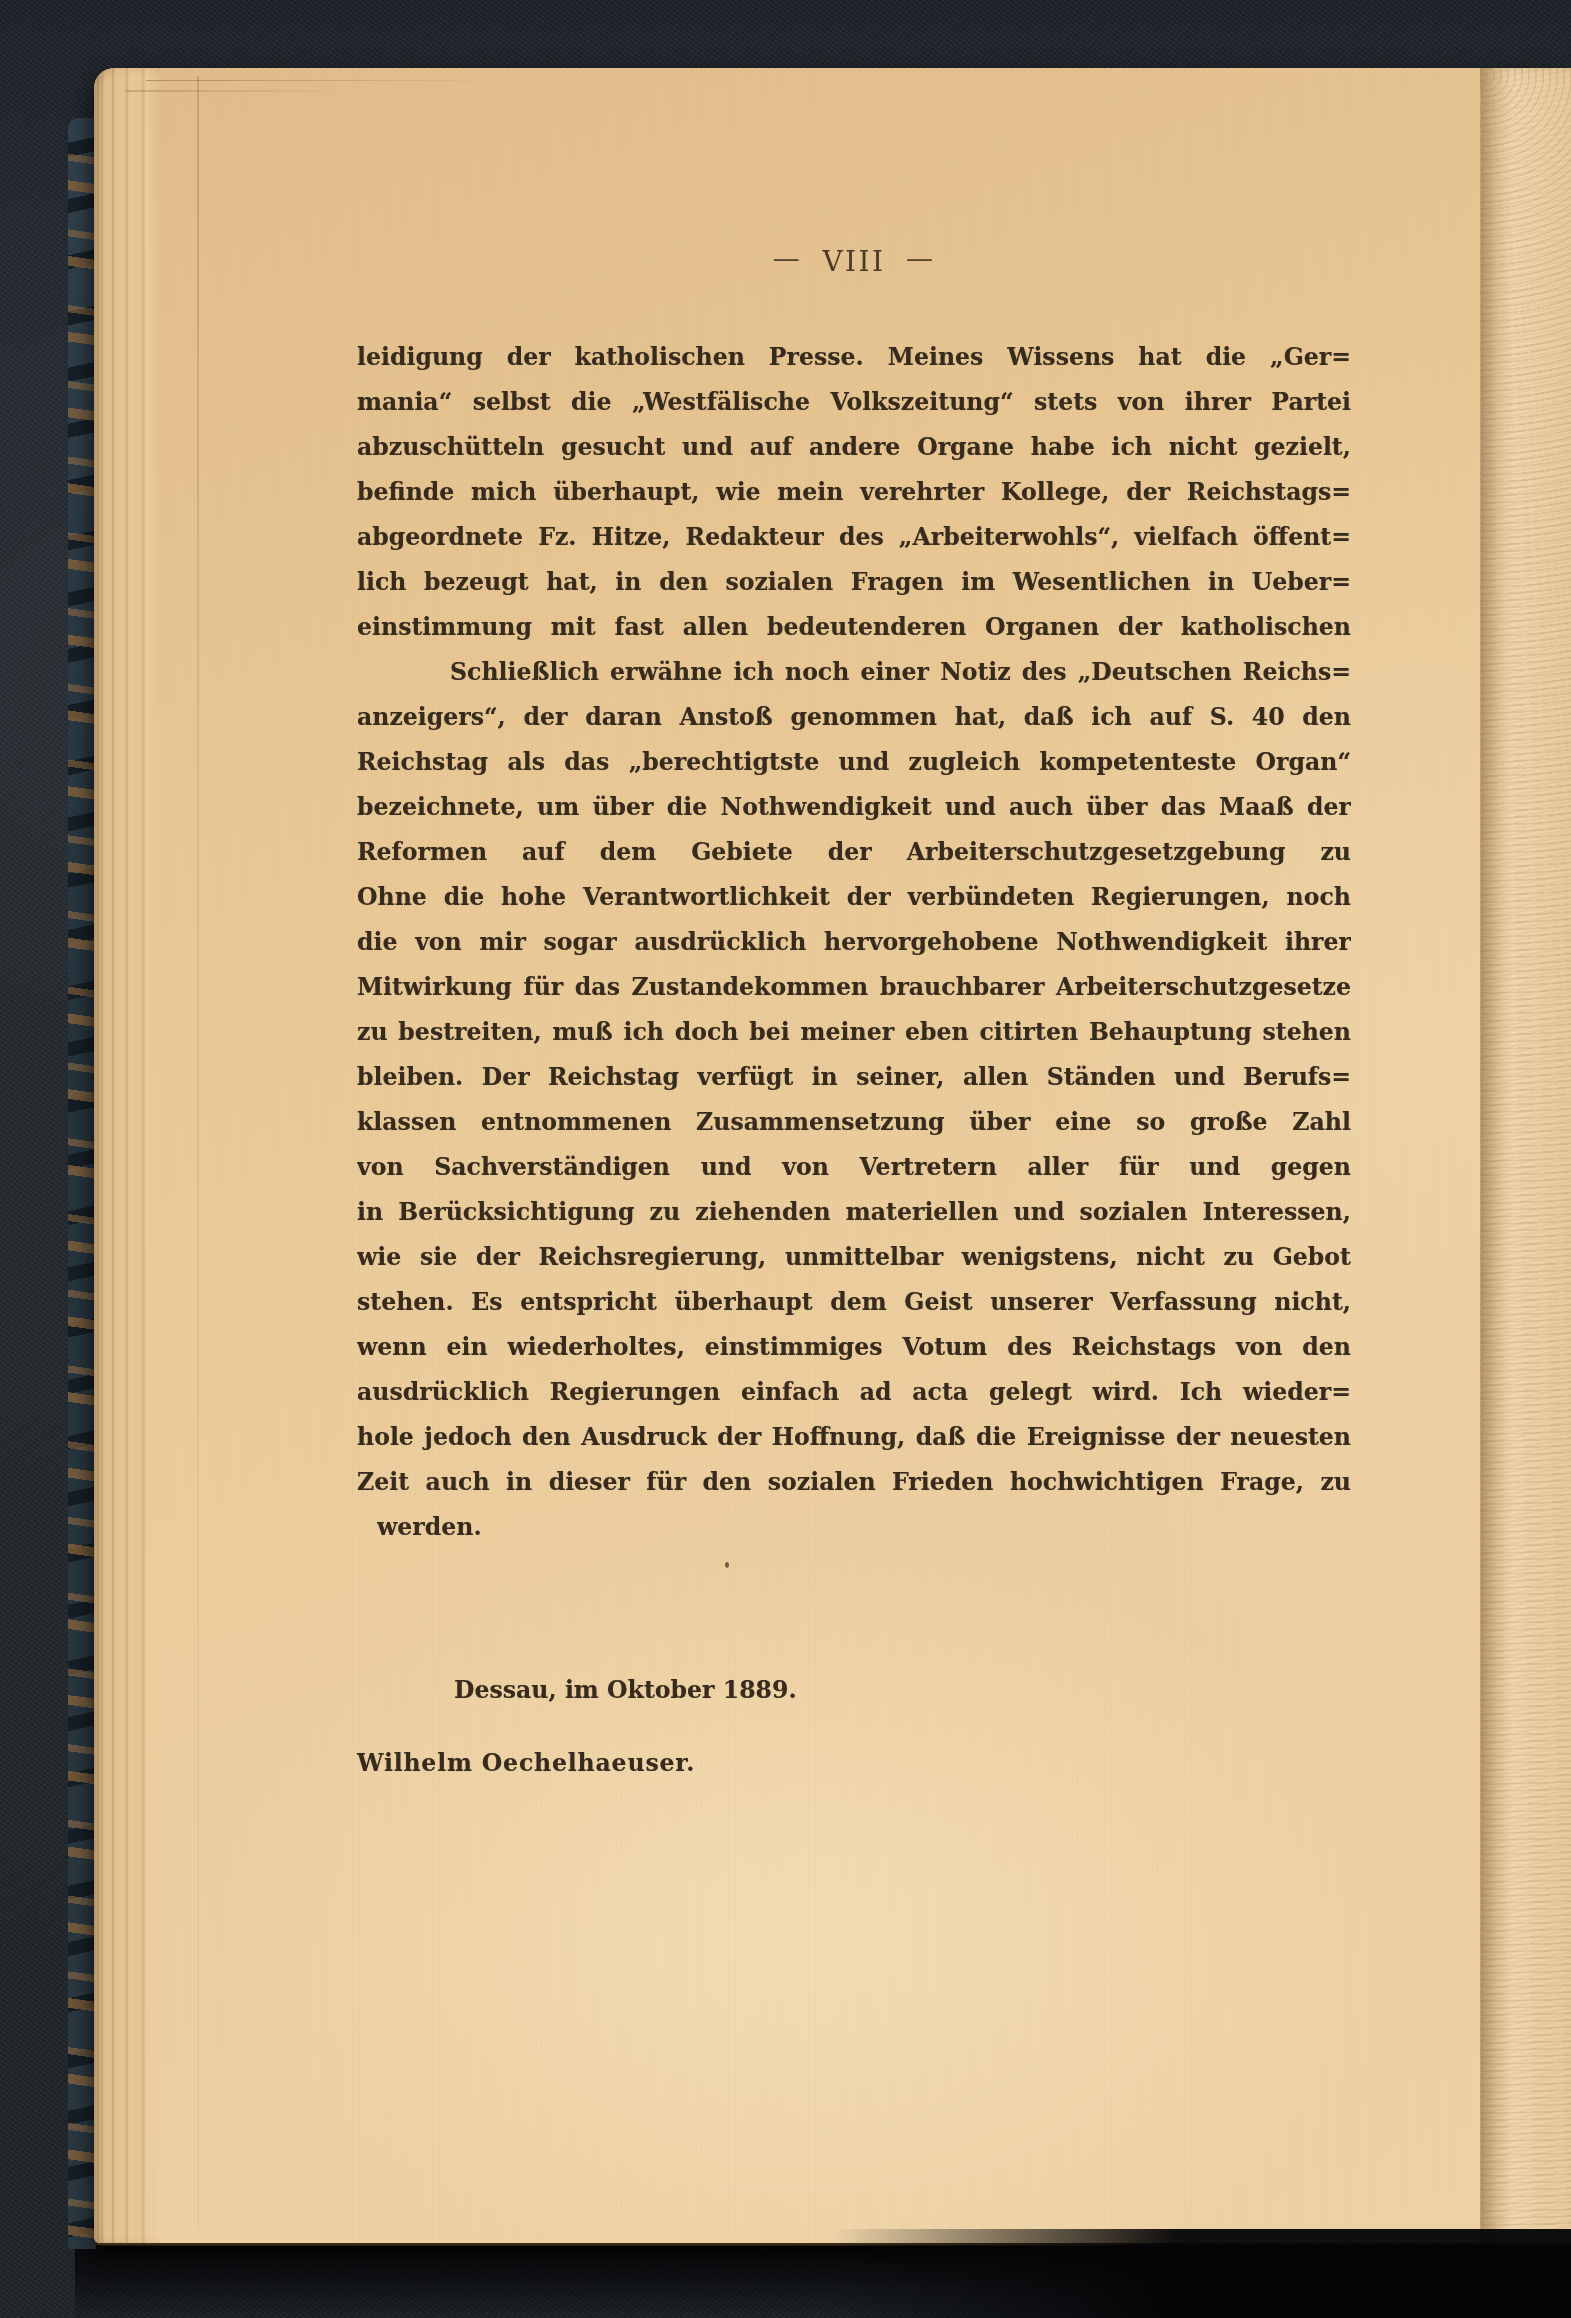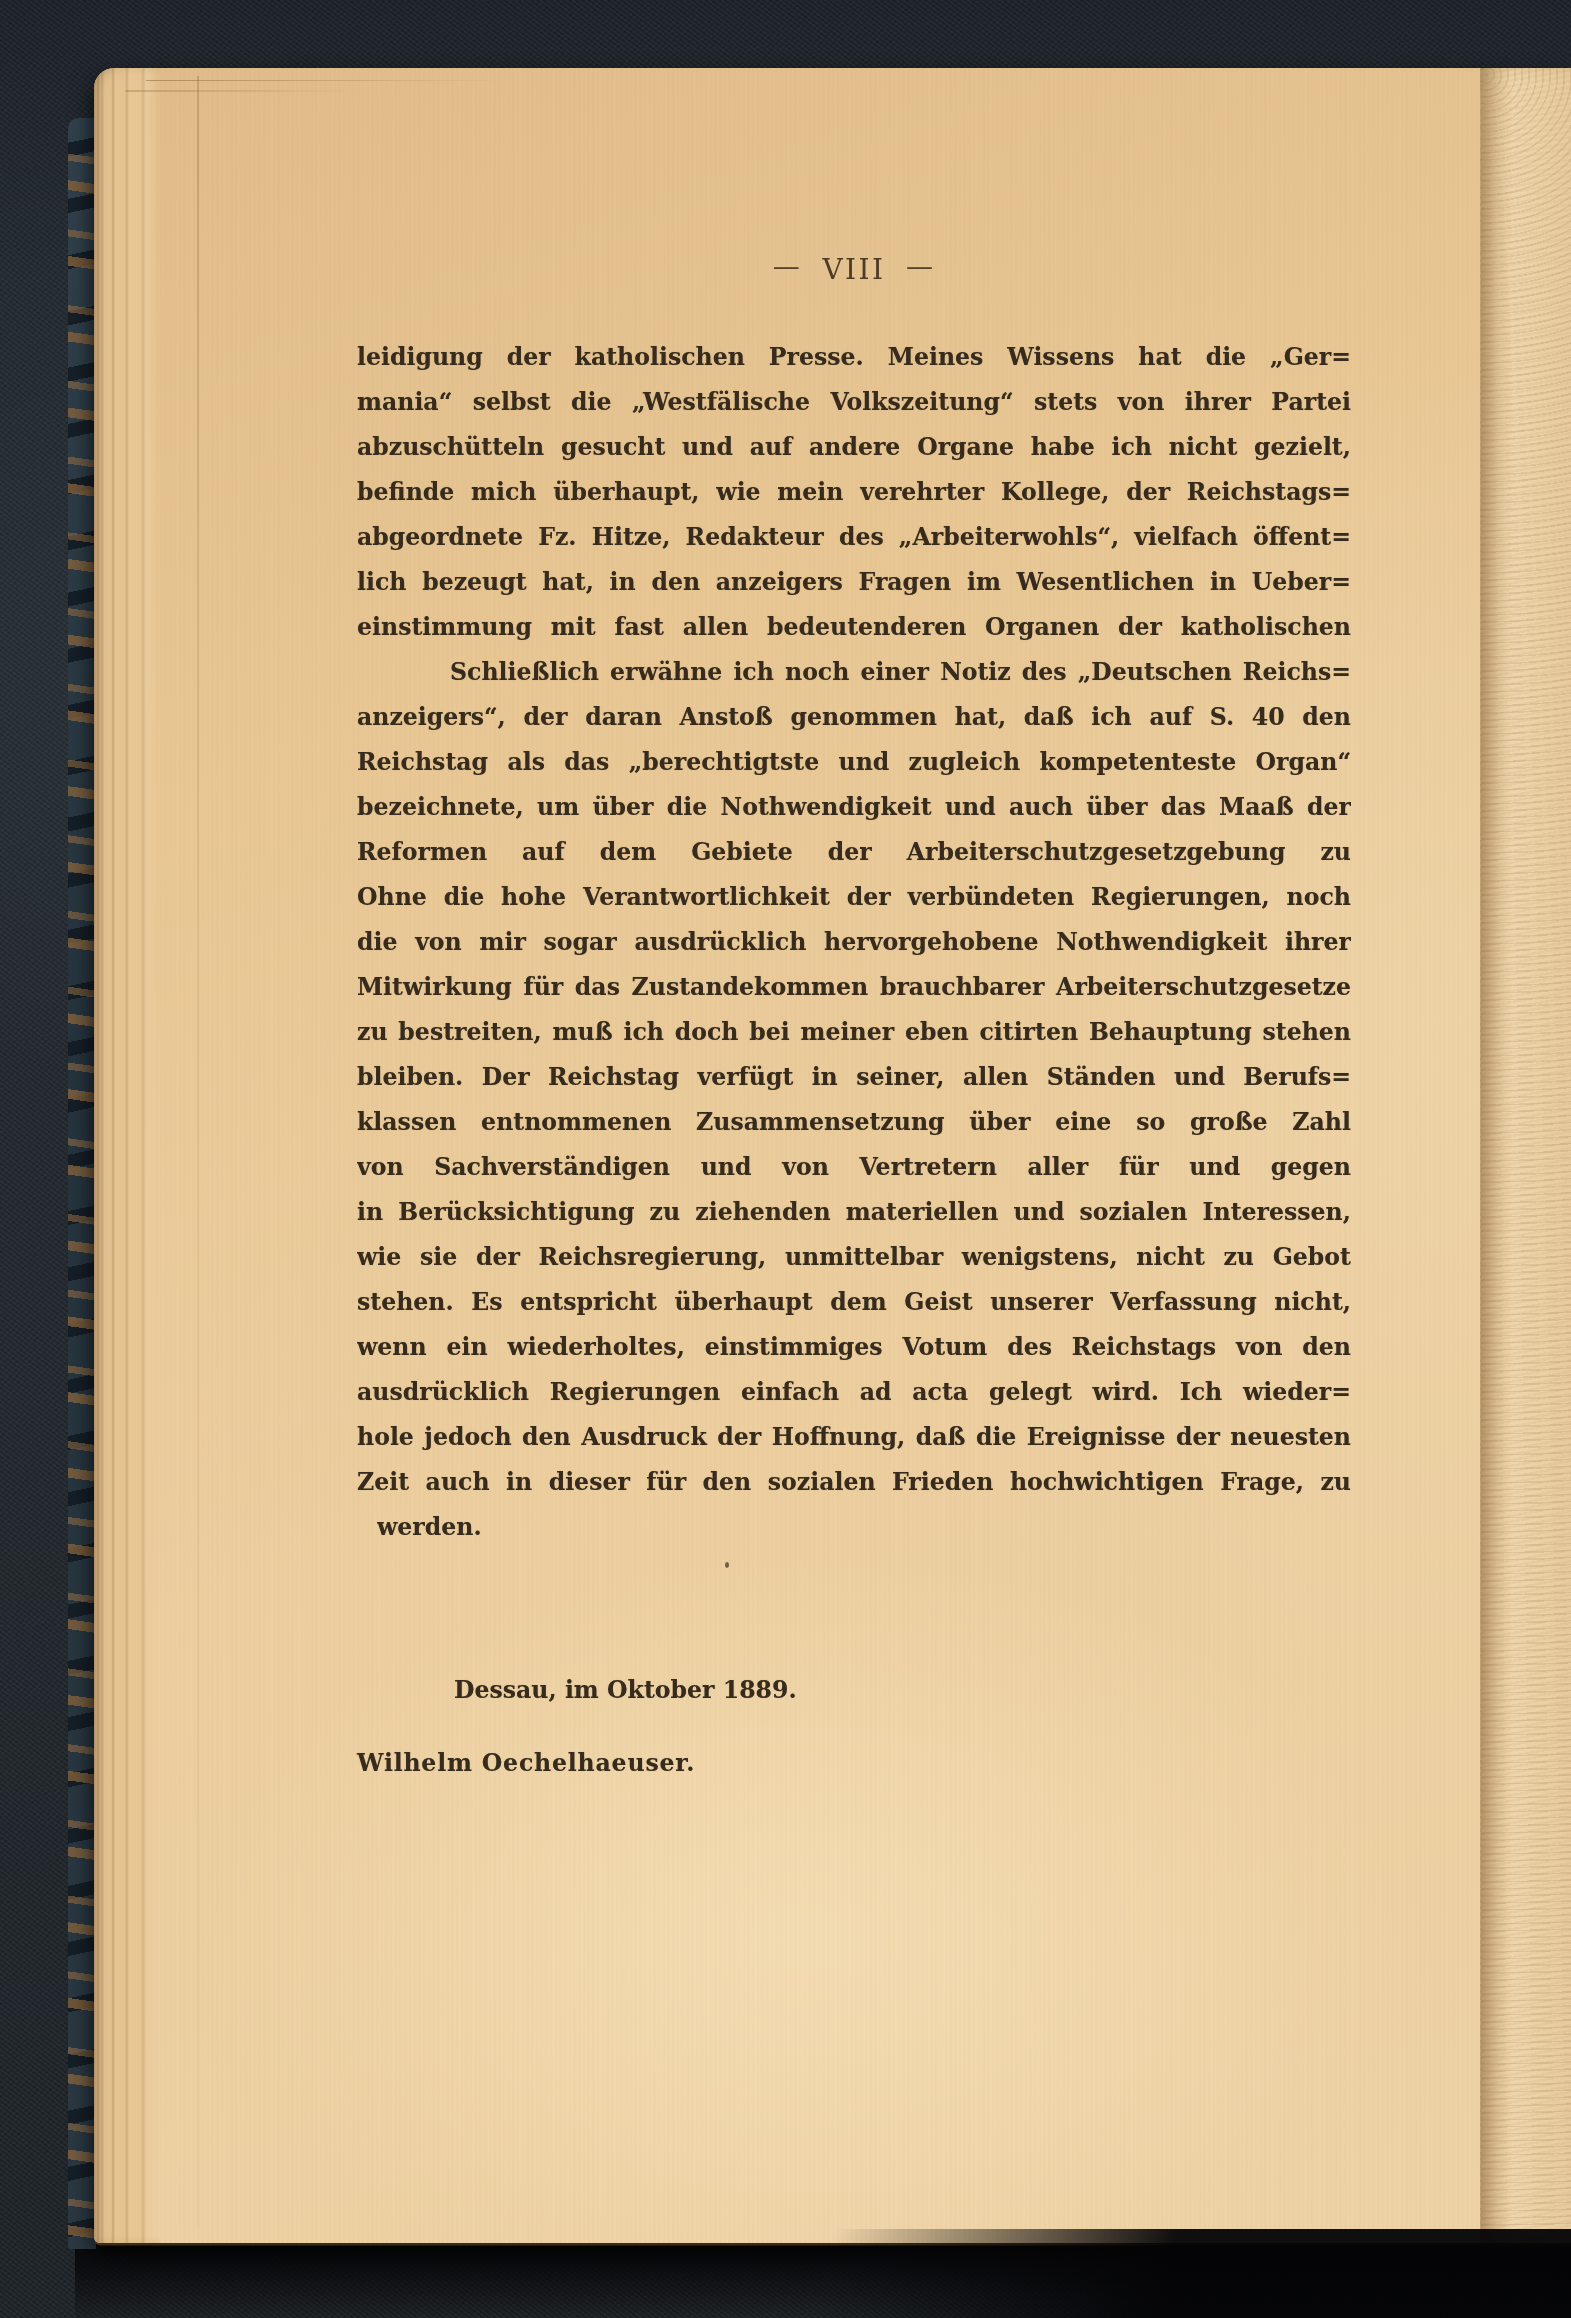--- a/index.html
+++ b/index.html
@@ -80,21 +80,21 @@
     position:absolute;left:75px;right:0;top:2239px;height:79px;z-index:1;
     background:linear-gradient(180deg,#08080a 0%, rgba(8,8,10,0.75) 45%, rgba(8,8,10,0.12) 100%);
   }
   .shadow-corner{
     position:absolute;right:0;bottom:0;width:1061px;height:90px;z-index:3;
     background:linear-gradient(100deg, rgba(4,4,6,0) 30%, rgba(4,4,6,0.95) 62%);
   }
   
   .page-header{
     position:absolute;left:263px;top:174px;width:994px;height:39px;
-    text-align:center;color:#4c3b27;font-size:28px;line-height:56px;
+    text-align:center;color:#4c3b27;font-size:28px;line-height:39px;
     letter-spacing:2.4px;
   }
   .page-header .dash{margin:0 20.4px;position:relative;top:-3.1px;font-size:27px;color:#55432e;}
   .body-col{position:absolute;left:263px;top:267px;width:994px;color:#362b1d;}
   .line{
     height:45px;line-height:45px;overflow:hidden;
     font-size:23.6px;font-weight:700;word-spacing:-0.4px;
     text-align:justify;text-align-last:justify;
     text-shadow:0 0 0.8px rgba(54,43,29,0.35);
   }
@@ -132,21 +132,21 @@
     <div class="page-header">
       <span class="dash">—</span><span>VIII</span><span class="dash">—</span>
     </div>
 
     <div class="body-col" id="body-lines">
         <div class="line">leidigung der katholischen Presse.  Meines Wissens hat die „Ger=</div>
         <div class="line">mania“ selbst die „Westfälische Volkszeitung“ stets von ihrer Partei</div>
         <div class="line">abzuschütteln gesucht und auf andere Organe habe ich nicht gezielt,</div>
         <div class="line">befinde mich überhaupt, wie mein verehrter Kollege, der Reichstags=</div>
         <div class="line">abgeordnete Fz. Hitze, Redakteur des „Arbeiterwohls“, vielfach öffent=</div>
-        <div class="line">lich bezeugt hat, in den anzeigers Fragen im Wesentlichen in Ueber=</div>
+        <div class="line">lich bezeugt hat, in den sozialen Fragen im Wesentlichen in Ueber=</div>
         <div class="line">einstimmung mit fast allen bedeutenderen Organen der katholischen Presse.</div>
         <div class="line indent">Schließlich erwähne ich noch einer Notiz des „Deutschen Reichs=</div>
         <div class="line">anzeigers“, der daran Anstoß genommen hat, daß ich auf S. 40 den</div>
         <div class="line">Reichstag als das „berechtigtste und zugleich kompetenteste Organ“</div>
         <div class="line">bezeichnete, um über die Nothwendigkeit und auch über das Maaß der</div>
         <div class="line">Reformen auf dem Gebiete der Arbeiterschutzgesetzgebung zu entscheiden.</div>
         <div class="line">Ohne die hohe Verantwortlichkeit der verbündeten Regierungen, noch</div>
         <div class="line">die von mir sogar ausdrücklich hervorgehobene Nothwendigkeit ihrer</div>
         <div class="line">Mitwirkung für das Zustandekommen brauchbarer Arbeiterschutzgesetze</div>
         <div class="line">zu bestreiten, muß ich doch bei meiner eben citirten Behauptung stehen</div>

